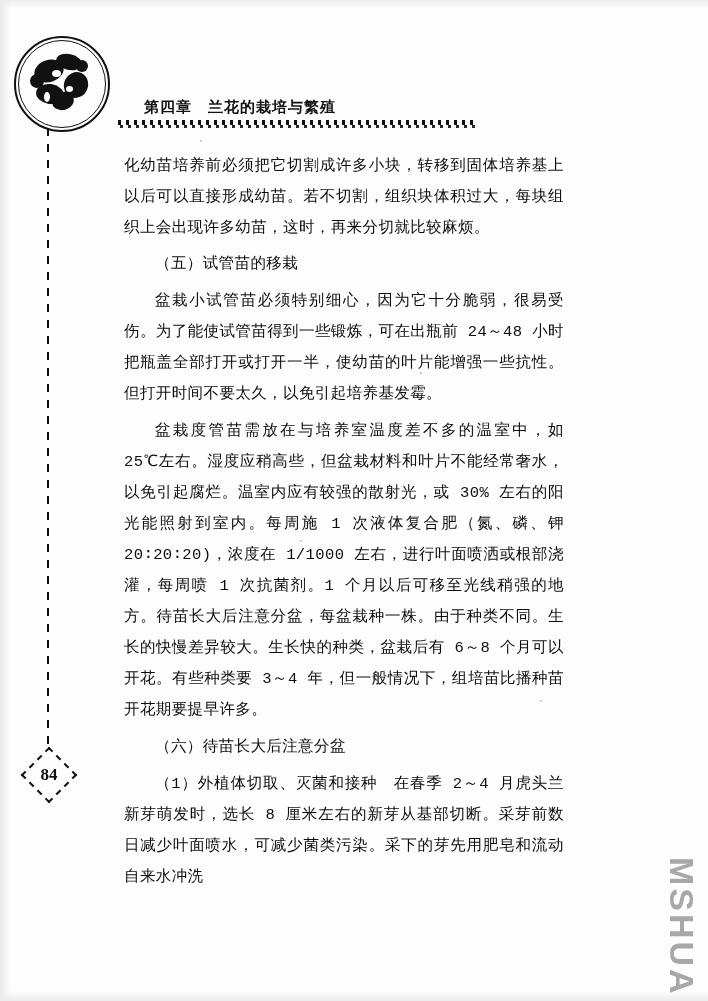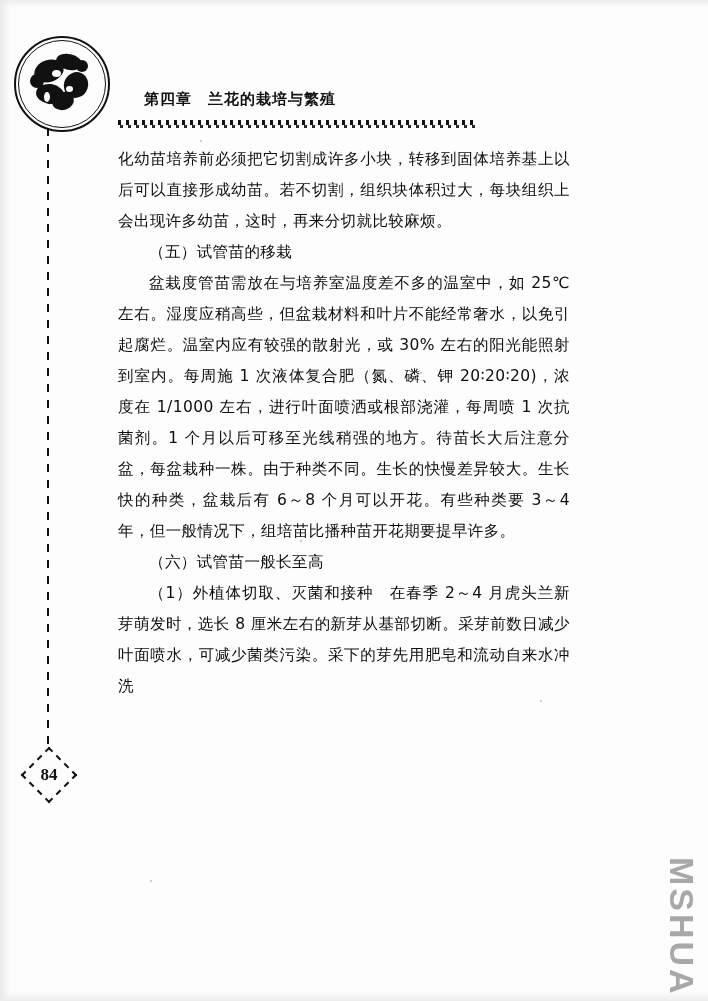--- a/index.html
+++ b/index.html
@@ -27,21 +27,21 @@
   .header {
     position: absolute;
     left: 0;
     top: 44px;
     width: 708px;
     height: 60px;
   }
   .chapter-title {
     position: absolute;
     left: 144px;
-    top: 46px;
+    top: 54px;
     font-size: 15px;
     font-weight: bold;
     letter-spacing: 1px;
     color: #111;
     white-space: nowrap;
   }
   .header-rule {
     position: absolute;
     left: 118px;
     top: 74px;
@@ -170,24 +170,24 @@
     top: 144px;
     width: 452px;
     font-size: 15.5px;
     line-height: 31px;
     text-align: justify;
     text-justify: inter-ideograph;
     font-family: "DejaVu Sans", "Liberation Sans", sans-serif;
     color: #0d0d0d;
   }
   .body-text p {
-    margin: 0;
+    margin: 6px;
     letter-spacing: .4px;
   }
-  .body-text p.indent { text-indent: 2em; }
+  .body-text p.indent { text-indent: 2em; font-family: Liberation Mono, monospace; }
   .body-text p.hang  { text-indent: 0; }
 
   
   .speckle {
     position: absolute;
     width: 2px; height: 2px;
     background: #bdbdbd;
     border-radius: 50%;
   }
 
@@ -265,22 +265,23 @@
   <div class="margin-line"></div>
 
   <div class="page-badge">
     <div class="diamond"></div>
     <div class="num">84</div>
   </div>
 
   <div class="body-text">
     <p class="hang">化幼苗培养前必须把它切割成许多小块，转移到固体培养基上以后可以直接形成幼苗。若不切割，组织块体积过大，每块组织上会出现许多幼苗，这时，再来分切就比较麻烦。</p>
     <p class="indent">（五）试管苗的移栽</p>
+    <p class="indent">盆栽小试管苗必须特别细心，因为它十分脆弱，很易受伤。为了能使试管苗得到一些锻炼，可在出瓶前 24～48 小时把瓶盖全部打开或打开一半，使幼苗的叶片能增强一些抗性。但打开时间不要太久，以免引起培养基发霉。</p>
     <p class="indent">盆栽度管苗需放在与培养室温度差不多的温室中，如 25℃左右。湿度应稍高些，但盆栽材料和叶片不能经常奢水，以免引起腐烂。温室内应有较强的散射光，或 30% 左右的阳光能照射到室内。每周施 1 次液体复合肥（氮、磷、钾 20∶20∶20)，浓度在 1/1000 左右，进行叶面喷洒或根部浇灌，每周喷 1 次抗菌剂。1 个月以后可移至光线稍强的地方。待苗长大后注意分盆，每盆栽种一株。由于种类不同。生长的快慢差异较大。生长快的种类，盆栽后有 6～8 个月可以开花。有些种类要 3～4 年，但一般情况下，组培苗比播种苗开花期要提早许多。</p>
-    <p class="indent">（六）试管苗一般长至高</p>
+    <p class="indent">（六）待苗长大后注意分盆</p>
     <p class="indent">（1）外植体切取、灭菌和接种　在春季 2～4 月虎头兰新芽萌发时，选长 8 厘米左右的新芽从基部切断。采芽前数日减少叶面喷水，可减少菌类污染。采下的芽先用肥皂和流动自来水冲洗</p>
   </div>
 
   <div class="speckle" style="left:200px;top:140px;"></div>
   <div class="speckle" style="left:420px;top:372px;"></div>
   <div class="speckle" style="left:300px;top:540px;"></div>
   <div class="speckle" style="left:540px;top:700px;"></div>
   <div class="speckle" style="left:150px;top:880px;"></div>
 
   <div class="watermark">MSHUA</div>

